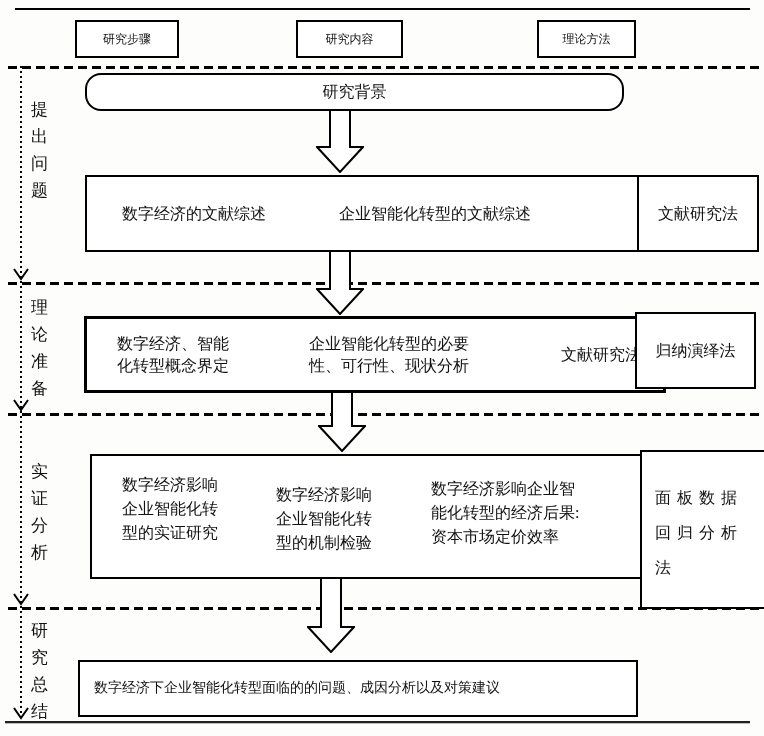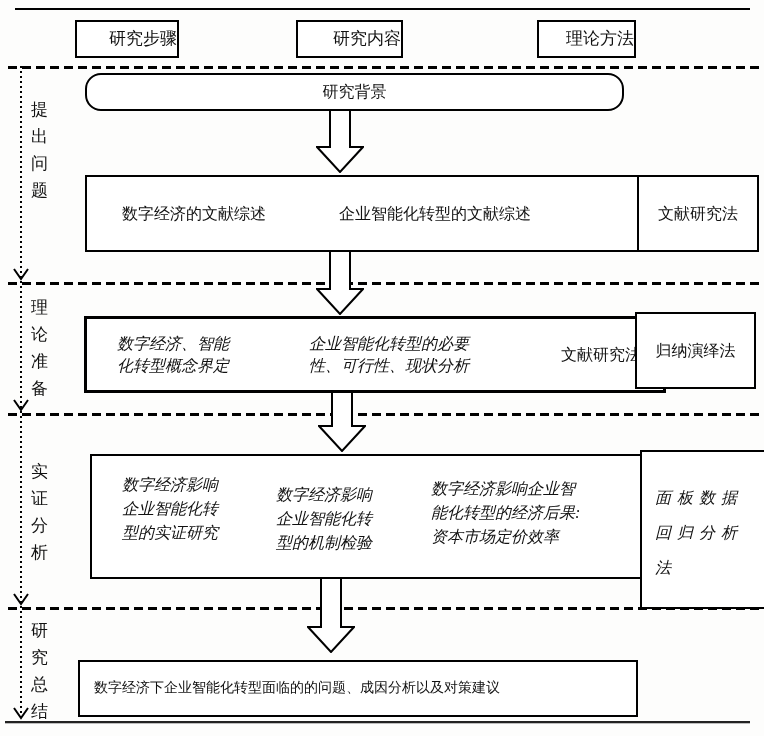--- a/index.html
+++ b/index.html
@@ -18,28 +18,28 @@
   .rail{
     position:absolute; left:20px; top:66px; width:2px; height:654px; z-index:1;
     background:repeating-linear-gradient(180deg,#000 0 2px,transparent 2px 5px);
   }
   .chev{position:absolute; width:16px; height:13px; z-index:2;}
   .box{
     position:absolute; border:2px solid #000; background:#fff; z-index:3;
     display:flex; align-items:center; justify-content:center;
     font-size:16px; line-height:1.35;
   }
-  .hdr{font-size:17px;justify-content:flex-end;}
+  .hdr{font-size:12px;}
   .stage{
     position:absolute; left:29px; width:21px; z-index:2;
     font-size:17px; line-height:27px; text-align:center;
     word-break:break-all; white-space:normal;
   }
   .arrow{position:absolute; z-index:2;}
-  .pre{white-space:pre-line;font-style:italic;}
+  .pre{white-space:pre-line;}
   .litbox{justify-content:flex-start; padding-left:35px;}
   .lit-gap{width:73px; flex:none;}
   .theory{border-width:3px; justify-content:flex-start; padding:0 10px 0 30px;}
   .theory .b1{width:152px; flex:none;}
   .theory .b2{width:205px; flex:none; margin-left:40px;}
   .theory .b3{flex:none; margin-left:auto; margin-right:12px;}
   .emp{justify-content:flex-start; align-items:flex-start; padding-left:30px;}
   .emp .c1{width:112px; flex:none; margin-top:17px; line-height:24px;}
   .emp .c2{width:112px; flex:none; margin-left:42px; margin-top:27px; line-height:24px;}
   .emp .c3{width:186px; flex:none; margin-left:43px; margin-top:21px; line-height:24px;}

